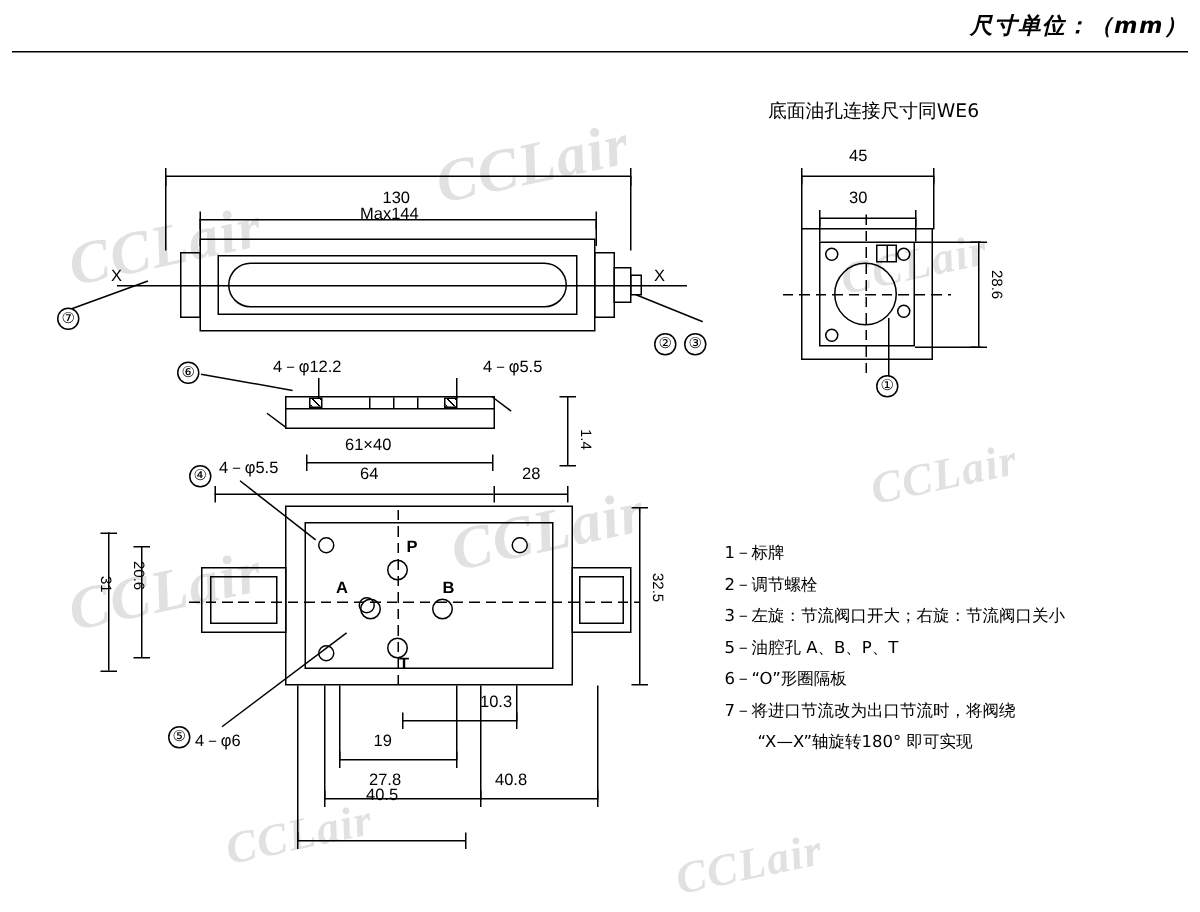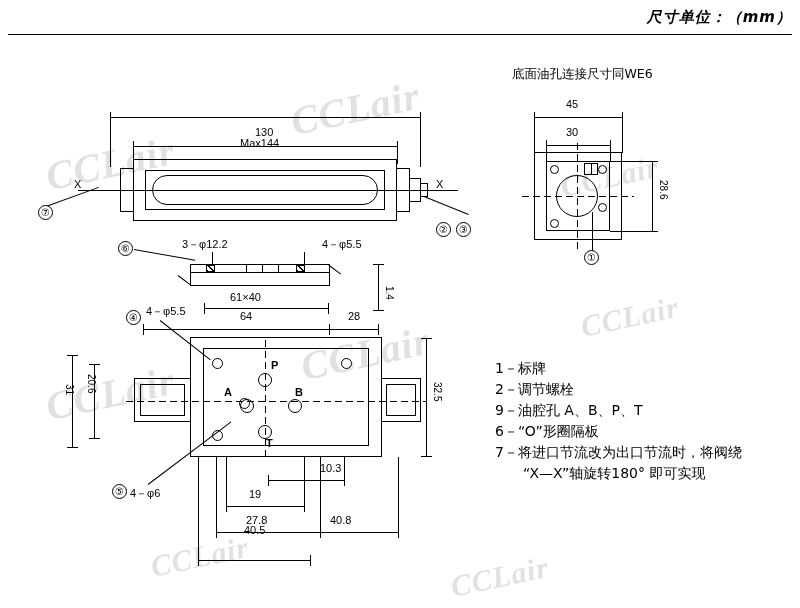--- a/index.html
+++ b/index.html
@@ -41,21 +41,21 @@
 
   .circnum{
     position:absolute;width:15px;height:15px;border:1px solid #000;border-radius:50%;
     font-size:10px;line-height:13px;text-align:center;box-sizing:border-box;background:#fff;
   }
 
   
   .sec-title{position:absolute;font-size:12.5px;white-space:nowrap;}
 
   
-  .legend{position:absolute;left:495px;top:358px;width:300px;font-size:14px;line-height:21px;}
+  .legend{position:absolute;left:483px;top:358px;width:300px;font-size:11px;line-height:21px;}
   .legend div{white-space:nowrap;}
 
   
   .wm{
     position:absolute;
     font-family:"Liberation Serif","DejaVu Serif",serif;
     font-style:italic;font-weight:bold;
     color:#c9c9c9;opacity:.55;
     font-size:40px;letter-spacing:1px;
     transform:rotate(-12deg);
@@ -122,21 +122,21 @@
   <div class="ln" style="left:46px;top:206px;width:56px;height:1px;transform:rotate(-20deg);transform-origin:left center;"></div>
   <div class="circnum" style="left:38px;top:205px;">⑦</div>
 
   <div class="ln" style="left:424px;top:196px;width:48px;height:1px;transform:rotate(22deg);transform-origin:left center;"></div>
   <div class="circnum" style="left:436px;top:222px;">②</div>
   <div class="circnum" style="left:456px;top:222px;">③</div>
 
   <div class="circnum" style="left:118px;top:241px;">⑥</div>
   <div class="ln" style="left:134px;top:249px;width:62px;height:1px;transform:rotate(10deg);transform-origin:left center;"></div>
 
-  <div class="lbl" style="left:182px;top:237px;">3－φ12.2</div>
+  <div class="lbl" style="left:182px;top:237px;">4－φ12.2</div>
   <div class="lbl" style="left:322px;top:237px;">4－φ5.5</div>
 
   <div class="ln vl" style="left:212px;top:252px;height:14px;"></div>
   <div class="ln vl" style="left:304px;top:252px;height:14px;"></div>
 
   <div class="box2" style="left:190px;top:264px;width:140px;height:22px;"></div>
   <div class="ln hl" style="left:190px;top:272px;width:140px;"></div>
 
   <div class="box hatch" style="left:206px;top:265px;width:9px;height:7px;"></div>
   <div class="box hatch" style="left:296px;top:265px;width:9px;height:7px;"></div>
@@ -287,19 +287,20 @@
   <div class="ln hl" style="left:647px;top:231px;width:11px;"></div>
   <div class="ln hl" style="left:610px;top:161px;width:44px;"></div>
   <div class="ln hl" style="left:610px;top:231px;width:44px;"></div>
 
   <div class="ln vl" style="left:592px;top:212px;height:40px;"></div>
   <div class="circnum" style="left:584px;top:250px;">①</div>
 
   <div class="legend cjk">
     <div>1－标牌</div>
     <div>2－调节螺栓</div>
-    <div>9－油腔孔 A、B、P、T</div>
+    <div>3－左旋：节流阀口开大；右旋：节流阀口关小</div>
+    <div>5－油腔孔 A、B、P、T</div>
     <div>6－“O”形圈隔板</div>
     <div>7－将进口节流改为出口节流时，将阀绕</div>
     <div>　　“X—X”轴旋转180° 即可实现</div>
   </div>
 
 </div>
 
 </body></html>

